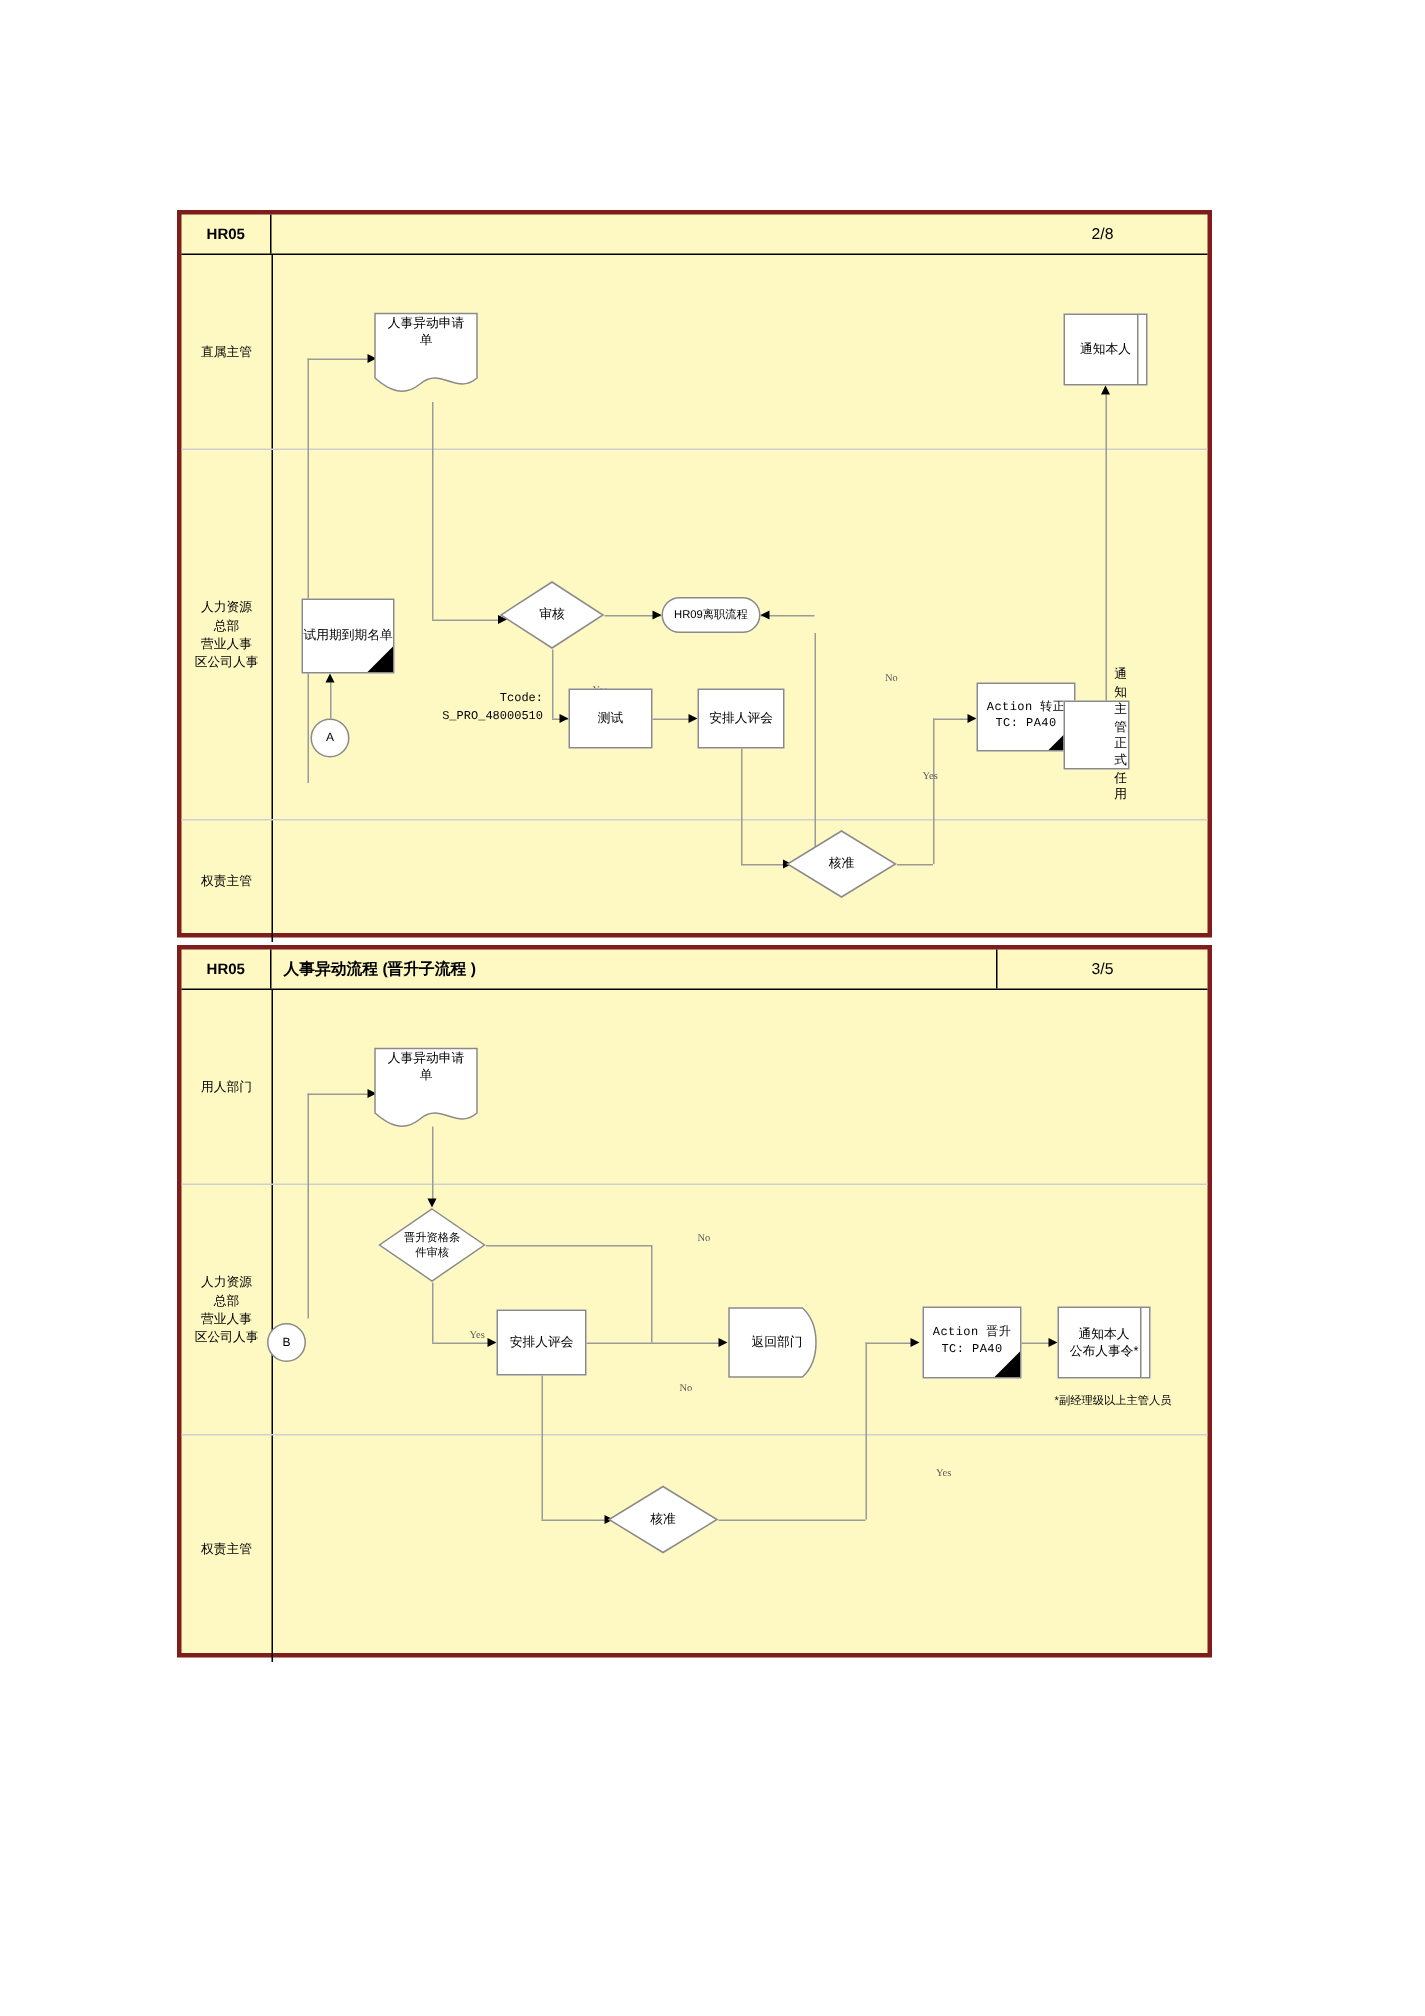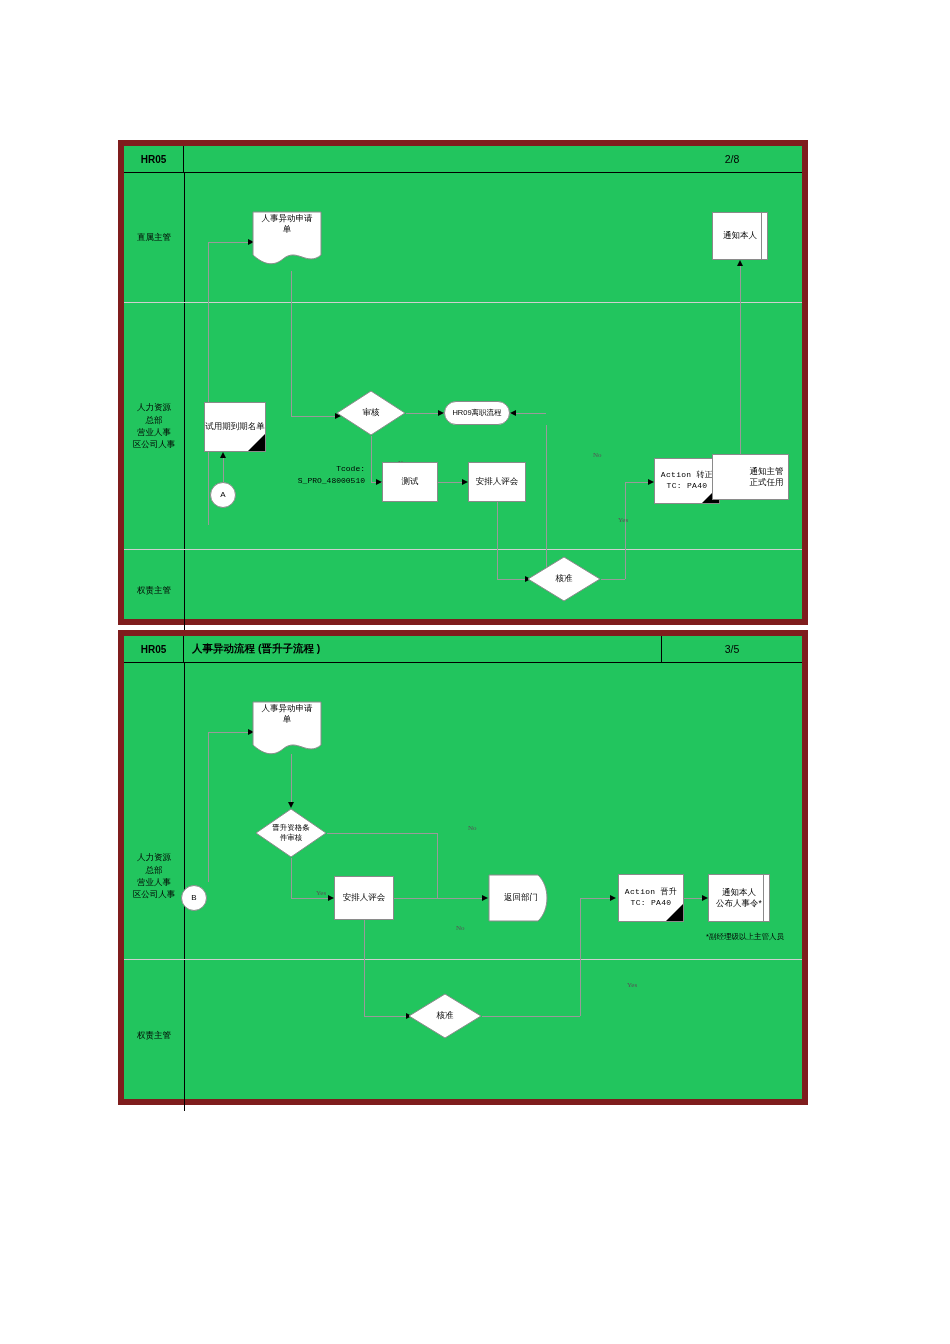--- a/index.html
+++ b/index.html
@@ -1,19 +1,19 @@
 <!DOCTYPE html>
 <html><head>
 <meta charset="utf-8">
 <style>
   html,body{margin:0;padding:0;background:#ffffff;}
   body{width:950px;height:1344px;font-family:"Liberation Sans","DejaVu Sans",sans-serif;color:#000;}
   .page{position:relative;width:950px;height:1344px;overflow:hidden;background:#fff;}
 
-  .chart{position:absolute;box-sizing:border-box;border:6px solid #7f1d1d;background:#22c55e;}
+  .chart{position:absolute;box-sizing:border-box;border:3px solid #7f1d1d;background:#fef9c3;}
 
   
   .hdr{position:absolute;left:0;top:0;height:27px;width:100%;box-sizing:border-box;border-bottom:1px solid #000;}
   .hdr .code{position:absolute;left:0;top:0;width:60px;height:100%;display:flex;align-items:center;justify-content:center;
              font-size:10px;font-weight:bold;box-sizing:border-box;border-right:1px solid #000;}
   .hdr .title{position:absolute;left:60px;top:0;right:140px;height:100%;display:flex;align-items:center;padding-left:8px;
               font-size:10.5px;font-weight:bold;box-sizing:border-box;border-right:1px solid #000;}
   .hdr .pg{position:absolute;right:0;top:0;width:140px;height:100%;display:flex;align-items:center;justify-content:center;font-size:10.5px;}
 
   
@@ -164,35 +164,38 @@
     <div class="h" style="left:501px;top:336px;width:25px;"></div>
     <div class="ar ar-r" style="left:524px;top:332.5px;"></div>
 
     <div class="node box mono" style="left:530px;top:312px;width:66px;height:46px;">
       <span>Action 转正<br>TC: PA40</span>
       <span class="corner"></span>
     </div>
     <div class="h" style="left:596px;top:336px;width:18px;"></div>
     <div class="ar ar-r" style="left:610px;top:332.5px;"></div>
 
-    <div class="node box" style="left:588px;top:308px;width:77px;height:46px;padding-left:32px;">
+    <div class="node box" style="left:588px;top:324px;width:44px;height:46px;padding-left:32px;">
       <span>通知主管<br>正式任用</span>
     </div>
   </div>
 
   <div class="chart" style="left:118px;top:630px;width:690px;height:475px;">
 
     <div class="hdr">
       <div class="code">HR05</div>
       <div class="title">人事异动流程 (晋升子流程 )</div>
       <div class="pg">3/5</div>
     </div>
 
     <div class="lanebar" style="top:27px;height:448px;"></div>
 
+    <div class="lane sep" style="top:27px;height:130px;">
+      <div class="lbl">用人部门</div>
+    </div>
     <div class="lane sep" style="top:157px;height:167px;">
       <div class="lbl">人力资源<br>总部<br>营业人事<br>区公司人事</div>
     </div>
     <div class="lane" style="top:324px;height:151px;">
       <div class="lbl">权责主管</div>
     </div>
 
     <div class="v" style="left:84px;top:96px;height:150px;"></div>
     <div class="h" style="left:84px;top:96px;width:40px;"></div>
     <div class="ar ar-r" style="left:124px;top:92.5px;"></div>

